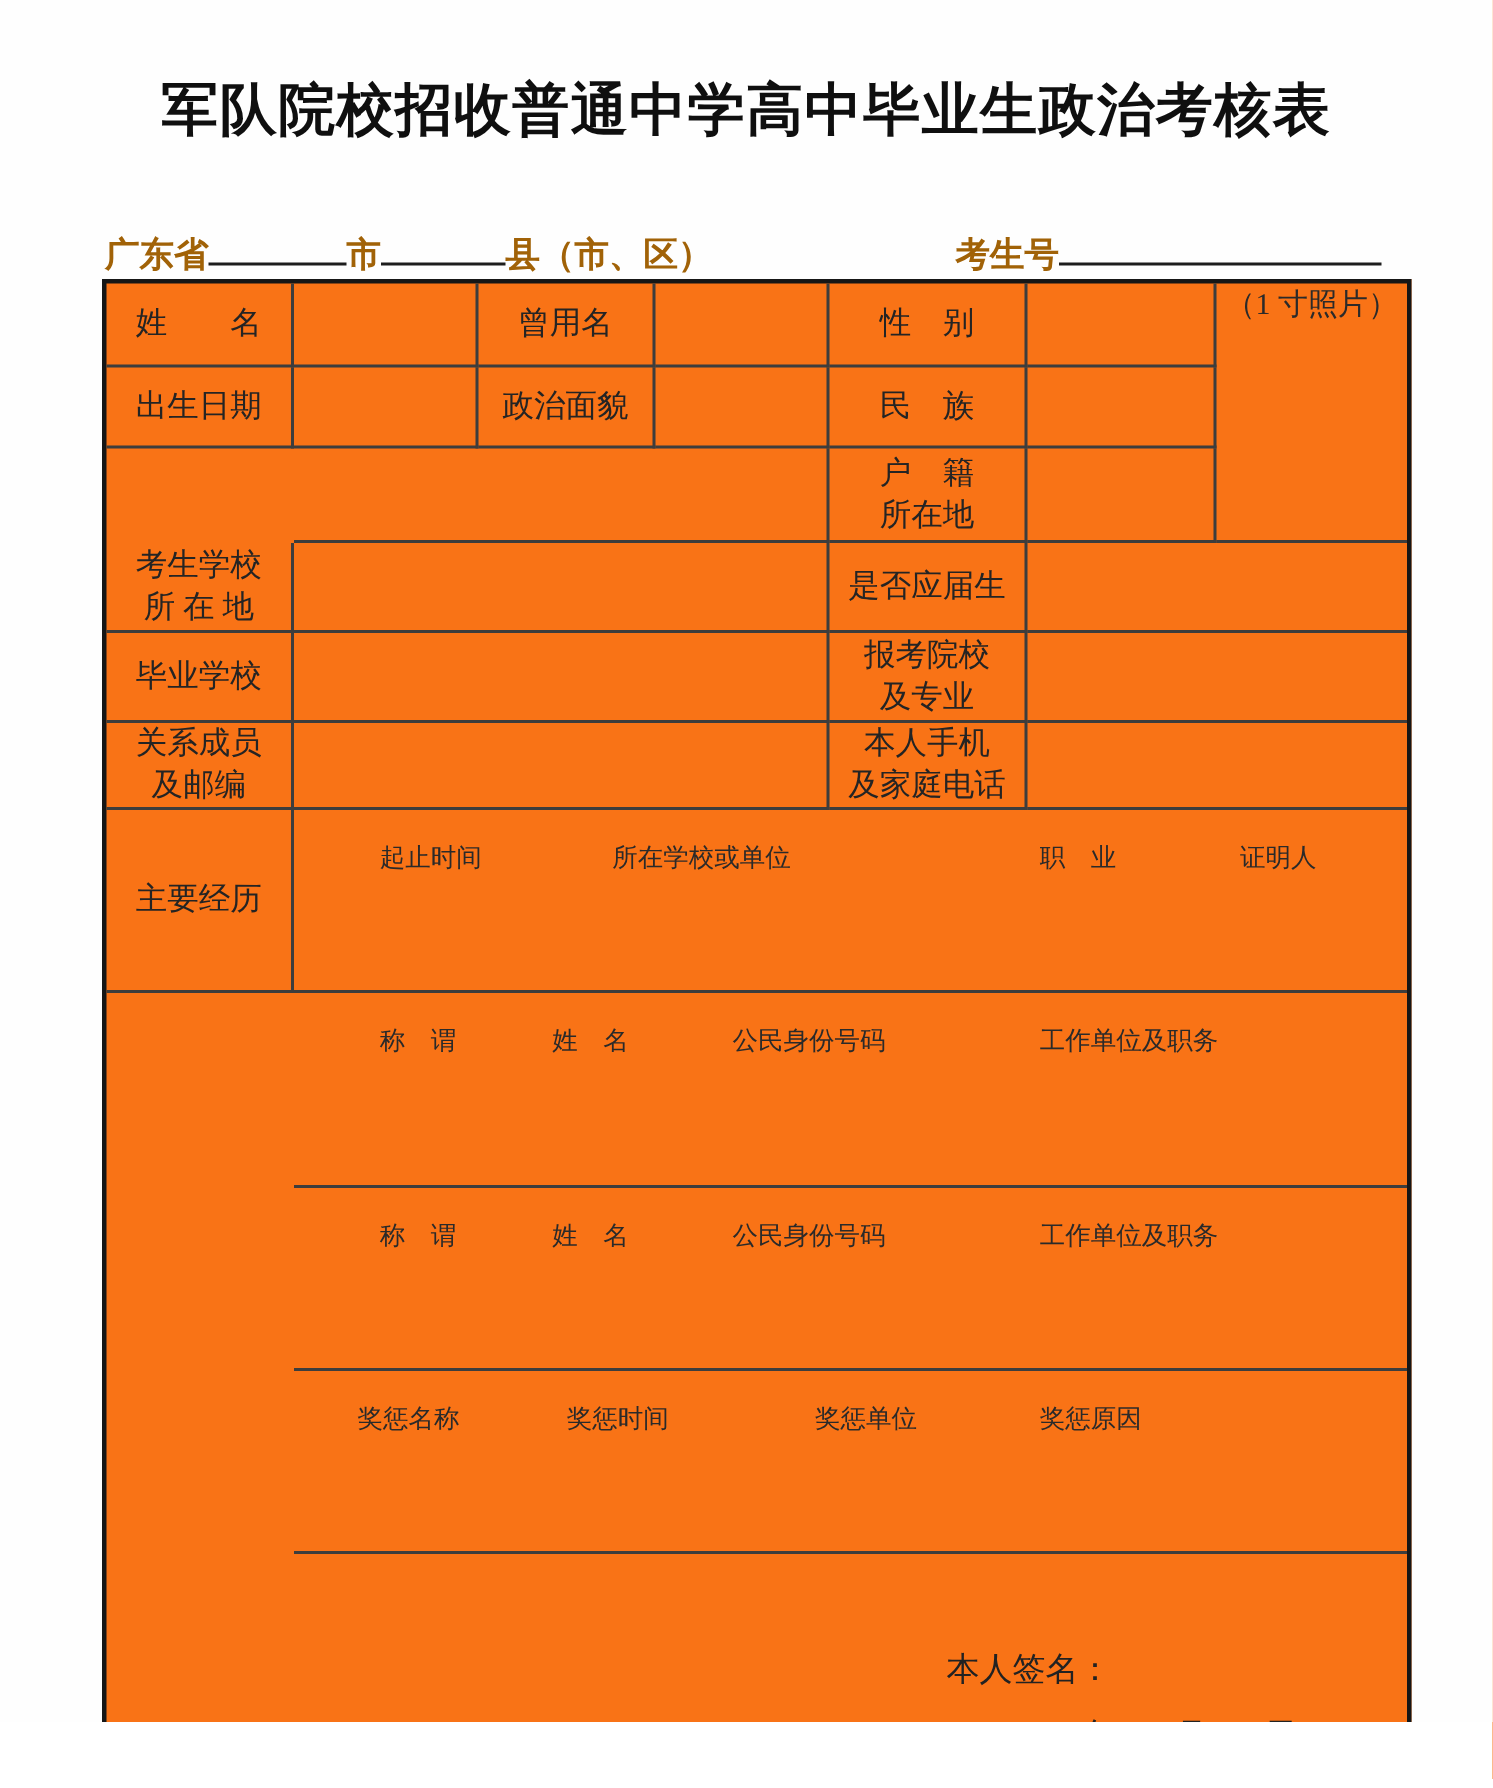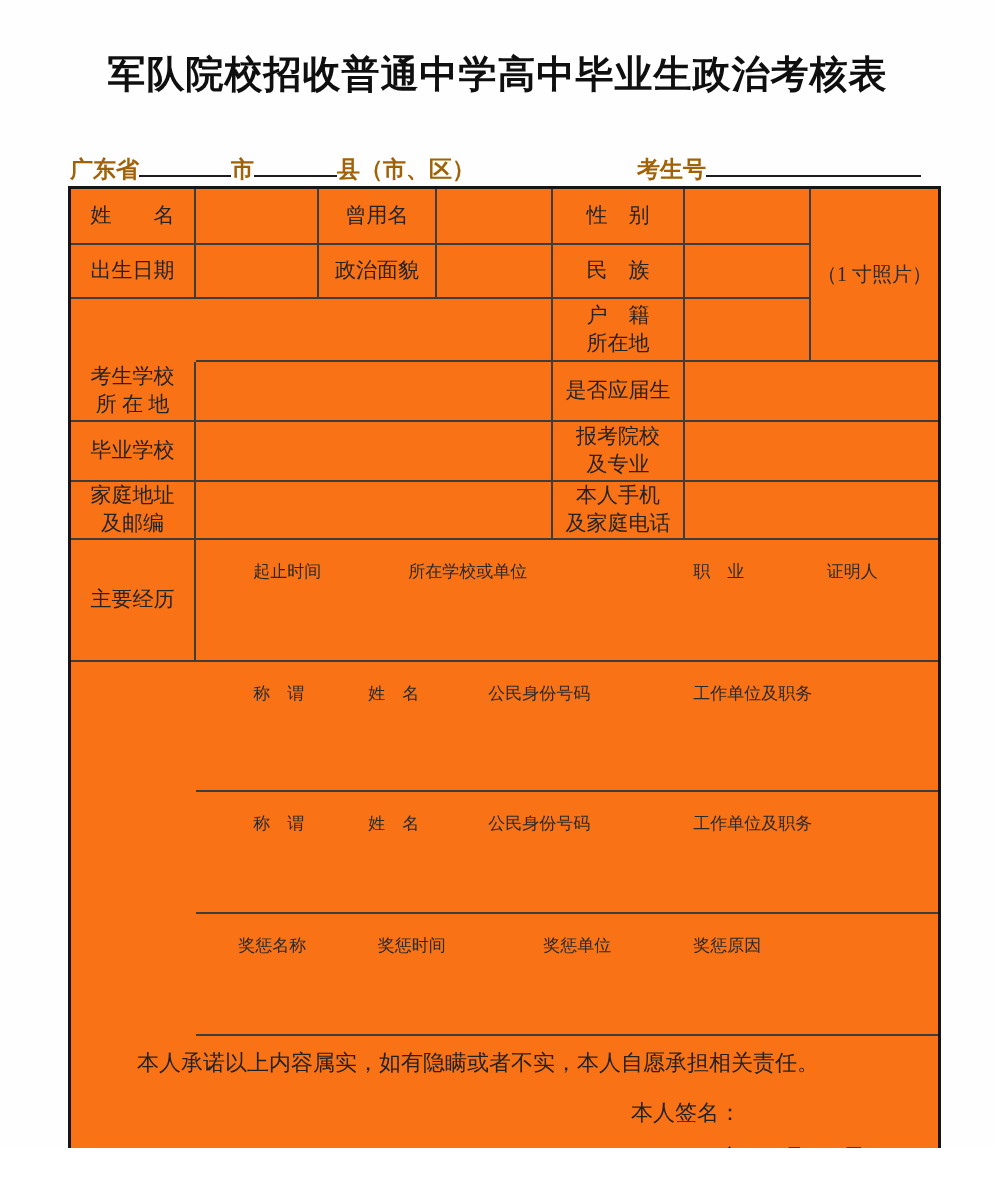--- a/index.html
+++ b/index.html
@@ -29,21 +29,21 @@
   }
   .cell {
     border-right:2px solid #3d3d3d; border-bottom:2px solid #3d3d3d;
     box-sizing:border-box; font-size:21px; color:#242424; overflow:hidden;
   }
   .lab { display:flex; flex-direction:column; justify-content:center; align-items:center; text-align:center; line-height:1.32; }
   .br0 { border-right:none; }
   .bb0 { border-bottom:none; }
   .big { position:relative; }
   .big .h { position:absolute; top:20px; white-space:nowrap; font-size:17px; color:#2a2a2a; }
-  .photo { display:flex; align-items:center; justify-content:center; font-size:20px; color:#2a2a2a; }
+  .photo { display:flex; justify-content:center; font-size:20px; color:#2a2a2a; }
   .pledge-cell { position:relative; }
   .pledge-text { position:absolute; left:66px; top:12px; font-size:22px; white-space:nowrap; color:#222; }
   .sig { position:absolute; left:560px; top:62px; font-size:22px; color:#222; }
   .date { position:absolute; left:652px; top:106px; font-size:22px; display:flex; gap:38px; color:#222; }
 </style>
 </head>
 <body>
 
 <div class="page">
 
@@ -89,21 +89,21 @@
 
     <div class="cell lab" style="grid-area:5/1/6/2">毕业学校</div>
     <div class="cell" style="grid-area:5/2/6/5"></div>
     <div class="cell lab" style="grid-area:5/5/6/6">
       <div>报考院校</div>
       <div>及专业</div>
     </div>
     <div class="cell br0" style="grid-area:5/6/6/8"></div>
 
     <div class="cell lab" style="grid-area:6/1/7/2">
-      <div>家庭地址</div>
+      <div>关系成员</div>
       <div>及邮编</div>
     </div>
     <div class="cell" style="grid-area:6/2/7/5"></div>
     <div class="cell lab" style="grid-area:6/5/7/6">
       <div>本人手机</div>
       <div>及家庭电话</div>
     </div>
     <div class="cell br0" style="grid-area:6/6/7/8"></div>
 
     <div class="cell lab" style="grid-area:7/1/8/2">主要经历</div>
@@ -129,21 +129,20 @@
     </div>
 
     <div class="cell big br0" style="grid-area:10/2/11/8">
       <span class="h" style="left:5.7%">奖惩名称</span>
       <span class="h" style="left:24.5%">奖惩时间</span>
       <span class="h" style="left:46.8%">奖惩单位</span>
       <span class="h" style="left:67%">奖惩原因</span>
     </div>
 
     <div class="cell pledge-cell br0 bb0" style="grid-area:11/1/12/8">
-      <div class="pledge-text">本人承诺以上内容属实，如有隐瞒或者不实，本人自愿承担相关责任。</div>
       <div class="sig">本人签名：</div>
       <div class="date">
         <span>年</span>
         <span>月</span>
         <span>日</span>
       </div>
     </div>
 
   </div>
 </div>

